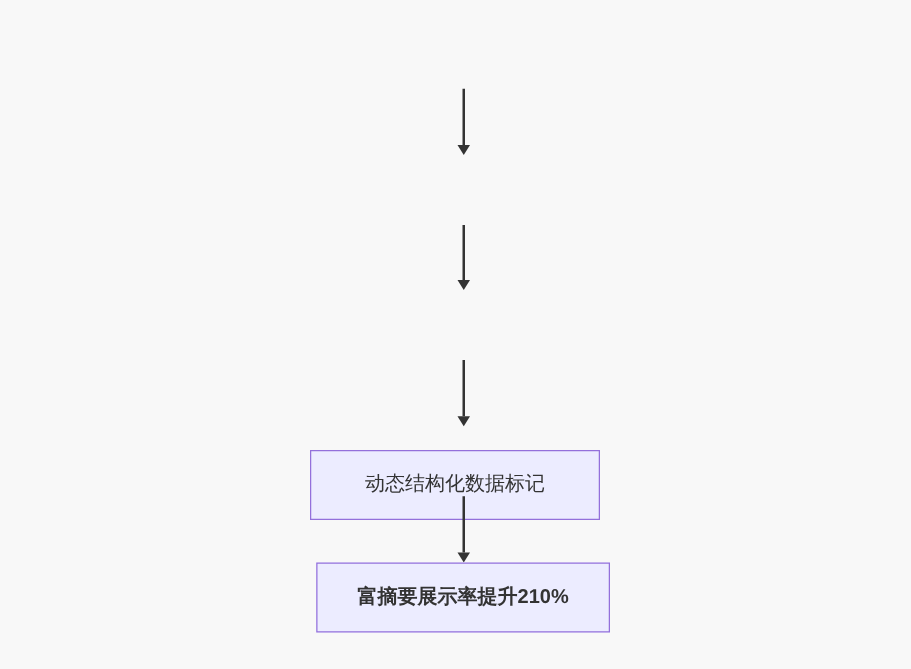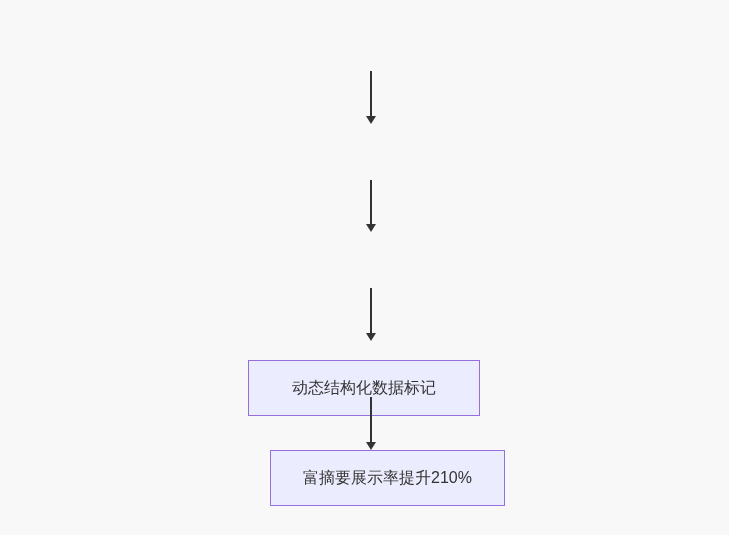--- a/index.html
+++ b/index.html
@@ -49,21 +49,21 @@
     height: 0;
     border-left: 5px solid transparent;
     border-right: 5px solid transparent;
     border-top: 8px solid var(--arrow);
   }
   
   .n0 { left: 298px; top: 15px;  width: 145px; height: 56px; }
   .n1 { left: 275px; top: 124px; width: 192px; height: 56px; }
   .n2 { left: 261px; top: 232px; width: 221px; height: 56px; }
   .n3 { left: 248px; top: 341px; width: 232px; height: 56px; margin-top: 19px; }
-  .n4 { left: 270px; top: 450px; width: 235px; height: 56px; }
+  .n4 { left: 253px; top: 450px; width: 235px; height: 56px; font-weight: bold; }
   
   .a0 { left: 365px; top: 71px;  height: 53px; }
   .a1 { left: 365px; top: 180px; height: 52px; }
   .a2 { left: 365px; top: 288px; height: 53px; }
   .a3 { left: 365px; top: 397px; height: 53px; }
 </style>
 </head>
 <body>
 
 <div class="canvas">

